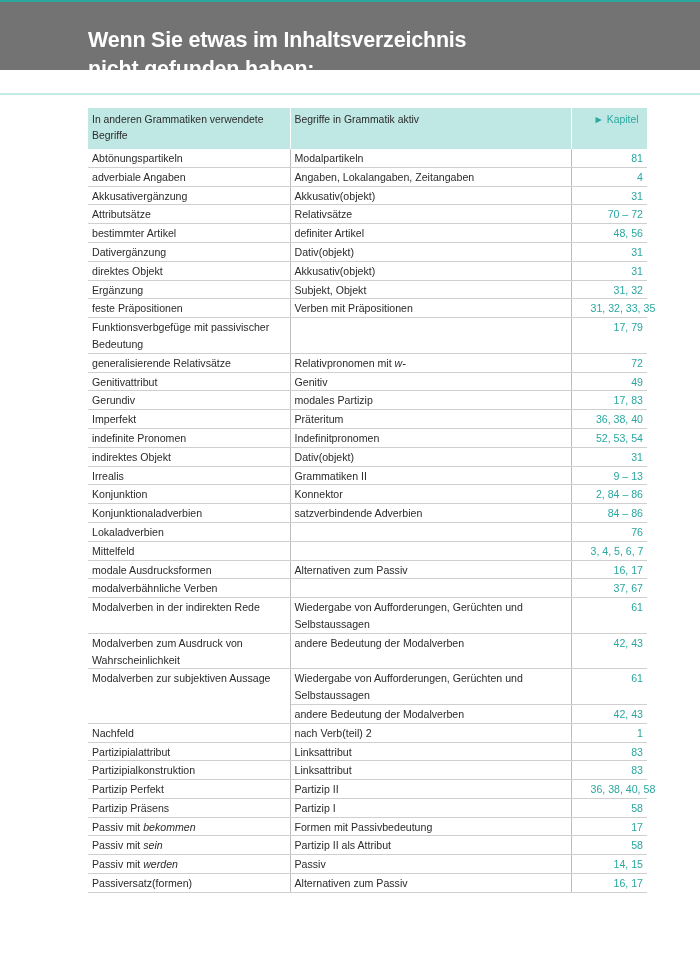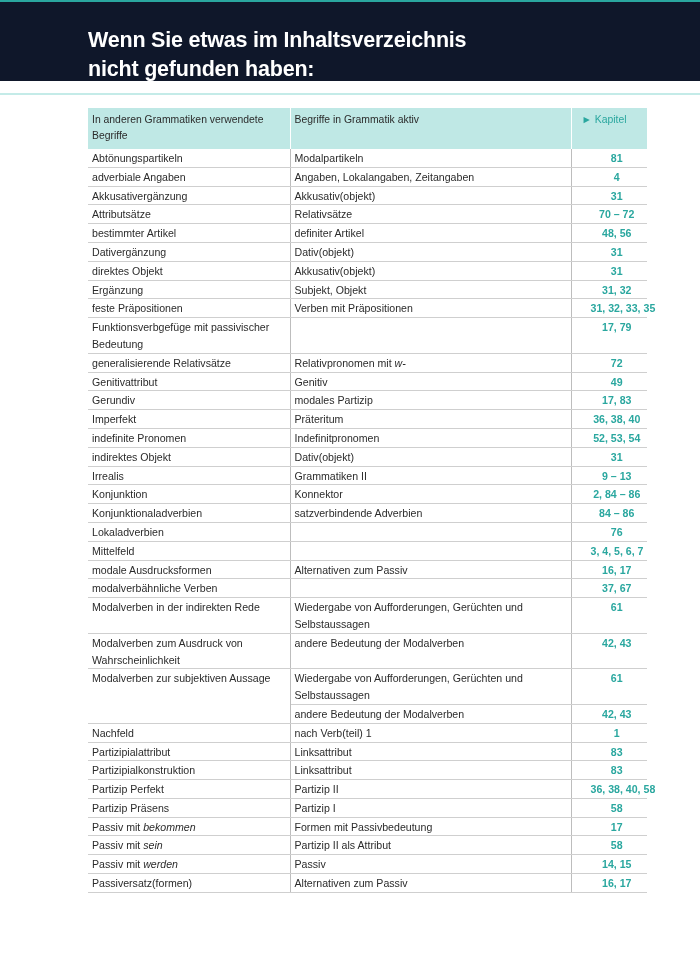--- a/index.html
+++ b/index.html
@@ -1,20 +1,20 @@
 <!DOCTYPE html>
 <html><head>
   <meta charset="utf-8">
   <style>
     * { box-sizing: border-box; margin: 0; padding: 0; }
     html, body { width: 700px; height: 954px; background: #ffffff; overflow: hidden; }
     body { font-family: "Liberation Sans", "DejaVu Sans", sans-serif; color: #2b2b2b; position: relative; }
     .banner {
-      position: absolute; left: 0; top: 0; width: 700px; height: 81px;
-      background: #0f172a; border-top: 2px solid #2aa79f;
+      position: absolute; left: 0; top: 0; width: 700px; height: 70px;
+      background: #737373; border-top: 2px solid #2aa79f;
     }
     .banner h1 {
       position: absolute; left: 88px; top: 24px;
       font-family: "Liberation Sans", sans-serif; font-weight: bold;
       font-size: 21.5px; line-height: 29px; color: #ffffff; letter-spacing: -0.2px;
     }
     .banner-line {
       position: absolute; left: 0; top: 93px; width: 700px; height: 2px; background: #c4ebe8;
     }
     table {
@@ -22,28 +22,28 @@
       border-collapse: collapse; table-layout: fixed; font-size: 10.6px;
     }
     col.c1 { width: 202px; }
     col.c2 { width: 281px; }
     col.c3 { width: 76px; }
     thead th {
       background: #bfe8e5; font-weight: normal; text-align: left; vertical-align: top;
       padding: 4px 4px 5px 4px; line-height: 16px; color: #2b2b2b; font-size: 10.4px;
       border-right: 1px solid #ffffff;
     }
-    thead th.kap { text-align: right; color: #2aa79f; padding-right: 20px; }
+    thead th.kap { text-align: right; color: #2aa79f; padding-right: 8px; }
     tbody td {
       padding: 1px 4px 0 4px; line-height: 16.8px; vertical-align: top;
       border-bottom: 1px solid #cfcfcf;
     }
     tbody td.c1 { border-right: 1px solid #bdbdbd; }
     tbody td.c2 { border-right: 1px solid #bdbdbd; margin-top: 37px; }
-    tbody td.c3 { text-align: center; font-weight: bold; color: #2aa79f; white-space: nowrap; padding-left: 19px; }
+    tbody td.c3 { text-align: right; font-weight: normal; color: #2aa79f; white-space: nowrap; padding-left: 19px; }
     tbody td.nob { border-bottom: none; }
     .it { font-style: italic; }
   </style>
 </head>
 <body>
 
 <div class="banner">
   <h1>
     <span>Wenn Sie etwas im Inhaltsverzeichnis</span><br>
     <span>nicht gefunden haben:</span>
@@ -195,21 +195,21 @@
         <td class="c2"><span>Wiedergabe von Aufforderungen, Gerüchten und Selbstaussagen</span></td>
         <td class="c3">61</td>
       </tr>
       <tr>
         <td class="c1"><span></span></td>
         <td class="c2"><span>andere Bedeutung der Modalverben</span></td>
         <td class="c3">42, 43</td>
       </tr>
       <tr>
         <td class="c1"><span>Nachfeld</span></td>
-        <td class="c2"><span>nach Verb(teil) 1</span></td>
+        <td class="c2"><span>nach Verb(teil) 2</span></td>
         <td class="c3">1</td>
       </tr>
       <tr>
         <td class="c1"><span>Partizipialattribut</span></td>
         <td class="c2"><span>Linksattribut</span></td>
         <td class="c3">83</td>
       </tr>
       <tr>
         <td class="c1"><span>Partizipialkonstruktion</span></td>
         <td class="c2"><span>Linksattribut</span></td>

